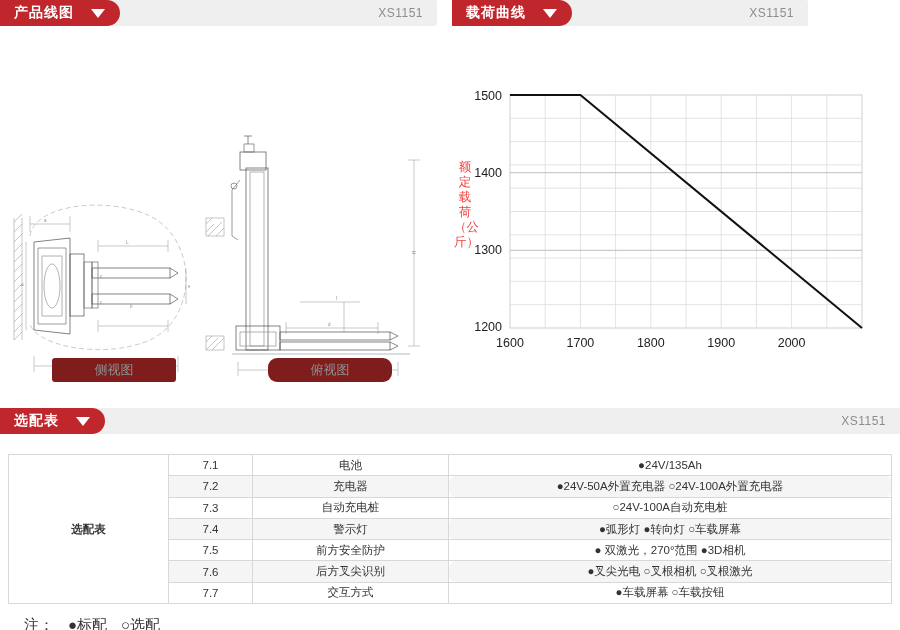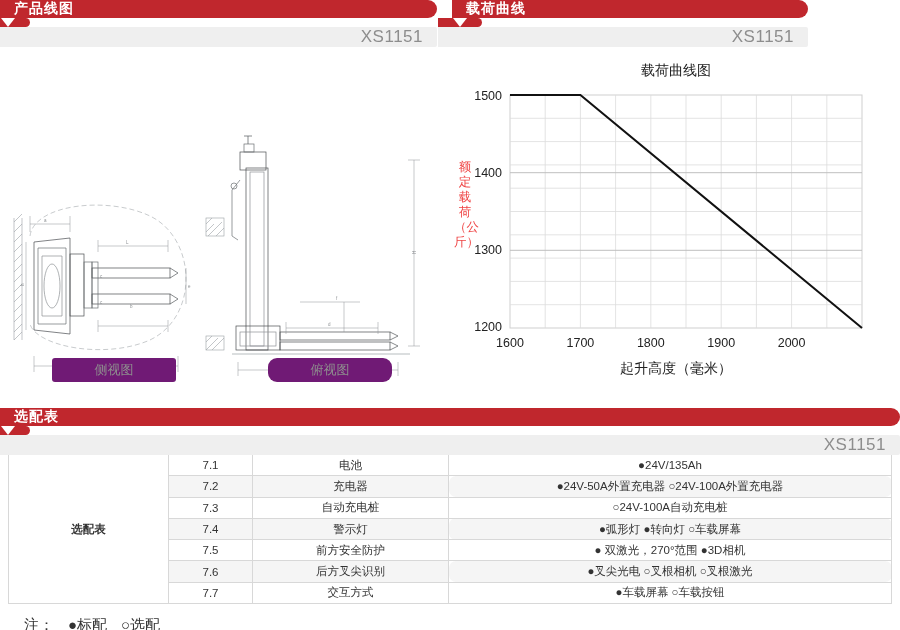--- a/index.html
+++ b/index.html
@@ -12,21 +12,20 @@
     overflow: hidden;
   }
   .page { position: relative; width: 900px; height: 630px; }
 
   
   .sec-bar {
     position: absolute;
     height: 26px;
     display: flex;
     align-items: stretch;
-    flex-direction: column;
   }
   .sec-bar .tag {
     background: #c0272d;
     color: #fff;
     font-size: 14px;
     font-weight: bold;
     display: flex;
     align-items: center;
     padding: 0 16px 0 14px;
     border-radius: 0 13px 13px 0;
@@ -54,37 +53,37 @@
     position: relative;
     z-index: 1;
     display: flex;
     align-items: center;
     justify-content: flex-end;
     padding-right: 14px;
     border-radius: 0 2px 2px 0;
   }
   .sec-bar .model {
     color: #8d8d8d;
-    font-size: 17px;
+    font-size: 12px;
     letter-spacing: 0.5px;
   }
 
   #bar-product { left: 0px;   top: 0px; width: 437px; }
   #bar-load    { left: 452px; top: 0px; width: 356px; }
   #bar-option  { left: 0px;   top: 408px; width: 900px; }
 
   
   .drawing-panel {
     position: absolute;
     left: 0; top: 40px;
     width: 437px; height: 350px;
   }
   .dwg-caption {
     position: absolute;
-    background: #701a75;
+    background: #7f1d1d;
     color: #8e8e8e;
     font-size: 13px;
     width: 124px; height: 24px;
     line-height: 24px;
     text-align: center;
     border-radius: 3px;
   }
   #cap-side { left: 52px; top: 318px; }
   #cap-top  { left: 268px; top: 318px; border-radius: 9px; }
 
@@ -313,23 +312,21 @@
           <text x="312" y="327">L1</text>
         </g>
       </g>
     </svg>
 
     <div class="dwg-caption" id="cap-side">侧视图</div>
     <div class="dwg-caption" id="cap-top">俯视图</div>
   </div>
 
   <div class="chart-panel">
-    <div class="chart-title">载荷曲线图</div>
     <div class="chart-ylabel">额定载荷（公斤）</div>
-    <div class="chart-xlabel">起升高度（毫米）</div>
 
     <svg class="chart-svg" width="448" height="350" viewBox="0 0 448 350">
 
       <rect x="58" y="55" width="352" height="233" fill="#ffffff" stroke="#cfcfcf" stroke-width="1"></rect>
 
       <g stroke="#dcdcdc" stroke-width="0.8">
         <line x1="93.2" y1="55" x2="93.2" y2="288"></line>
         <line x1="128.4" y1="55" x2="128.4" y2="288"></line>
         <line x1="163.6" y1="55" x2="163.6" y2="288"></line>
         <line x1="198.8" y1="55" x2="198.8" y2="288"></line>

